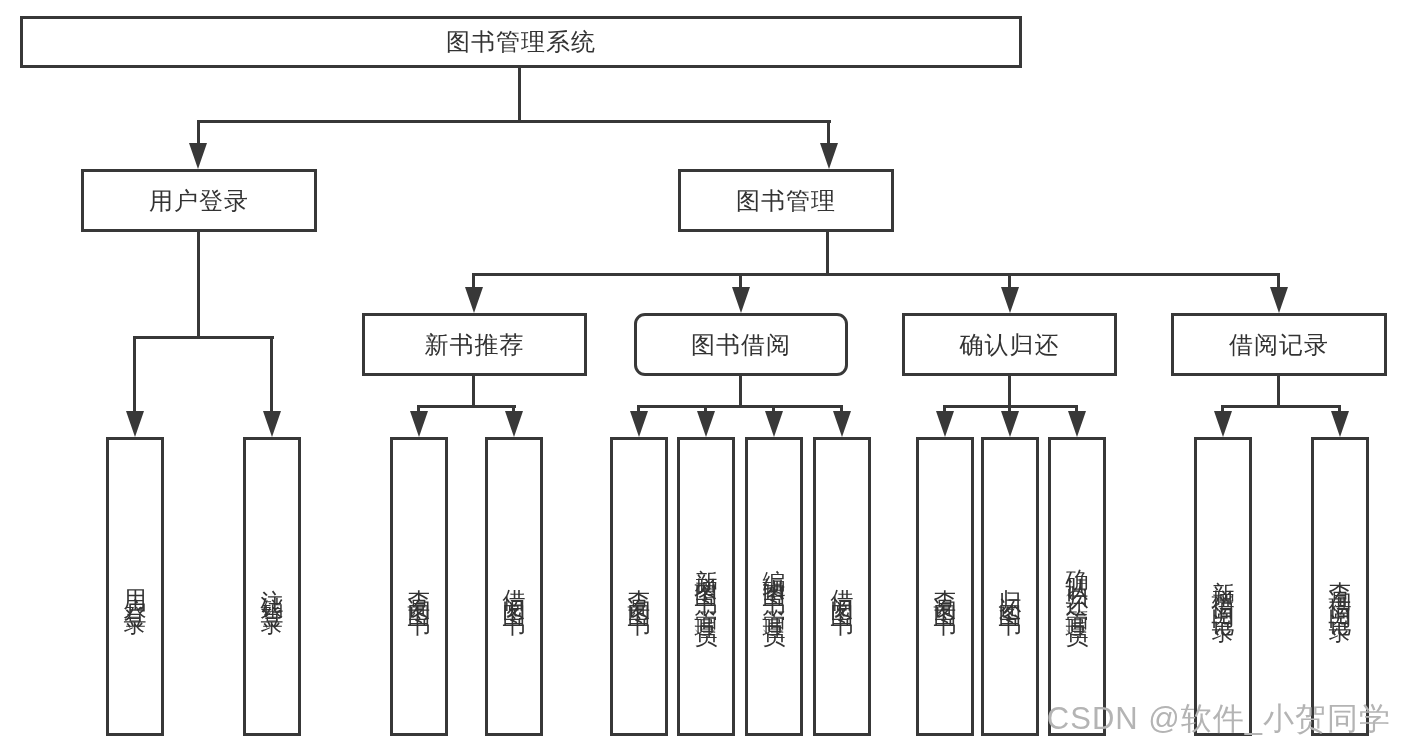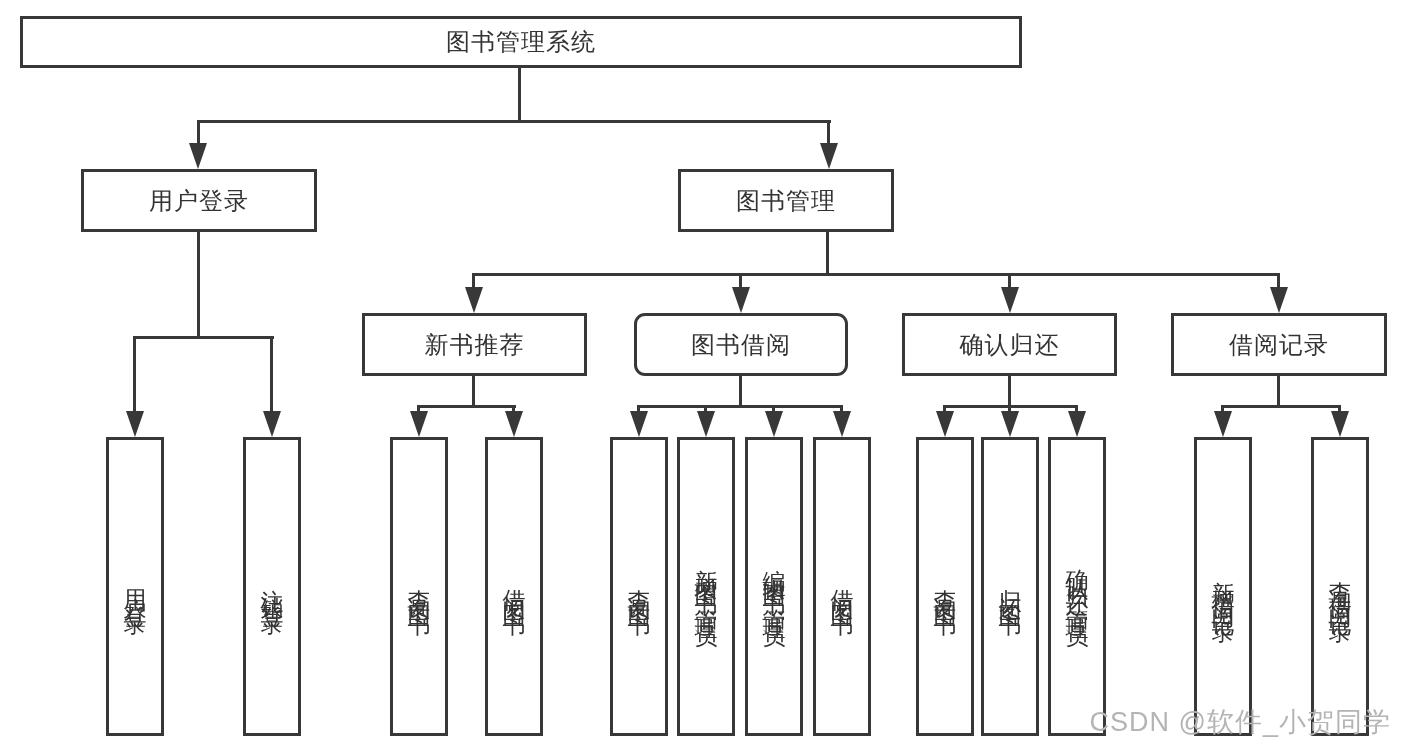--- a/index.html
+++ b/index.html
@@ -42,21 +42,21 @@
     position: absolute;
     width: 0; height: 0;
     border-left: 9px solid transparent;
     border-right: 9px solid transparent;
     border-top: 26px solid #383838;
   }
   .watermark {
     position: absolute;
     right: 14px;
     bottom: 7px;
-    font-size: 27px;
+    font-size: 31px;
     color: #b4b4b4;
     letter-spacing: 1px;
     z-index: 10;
   }
 </style>
 </head>
 <body>
 
 <div class="canvas">
 

